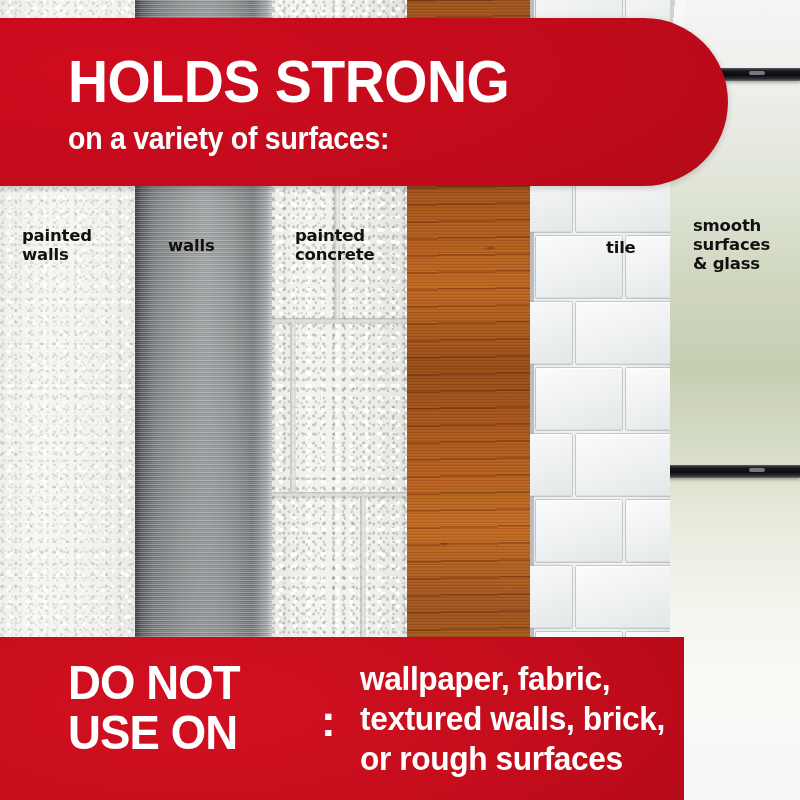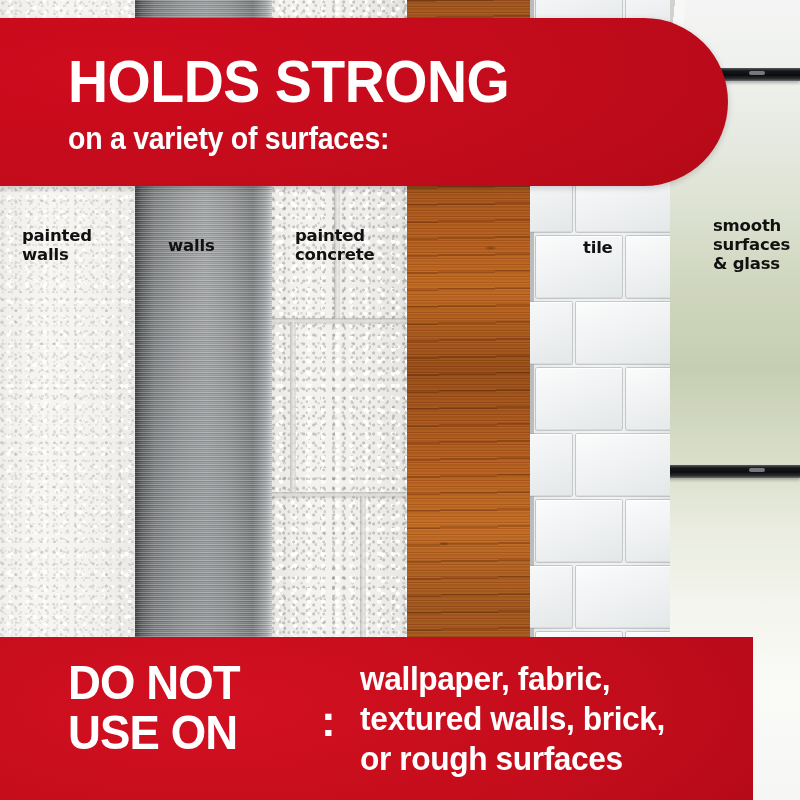--- a/index.html
+++ b/index.html
@@ -256,21 +256,21 @@
     transform: scaleX(.92);
     transform-origin: left center;
     white-space: nowrap;
   }
 
   
   .bottom-banner {
     position: absolute;
     left: 0;
     top: 637px;
-    width: 753px;
+    width: 684px;
     height: 163px;
     background:
       radial-gradient(ellipse 110% 170% at 28% 42%, #d21021 0%, #c50d1c 45%, #a80817 100%);
     z-index: 10;
   }
   .dnu-left {
     position: absolute;
     left: 68px;
     top: 20px;
     color: #ffffff;
@@ -384,23 +384,23 @@
 
   <div class="surface-label" style="left:22px;  top:226px;">painted
 walls</div>
 
   <div class="surface-label" style="left:168px; top:236px;">walls</div>
 
   <div class="surface-label" style="left:295px; top:226px;">painted
 concrete</div>
 
 
-  <div class="surface-label" style="left:583px; top:238px;">tile</div>
-
-  <div class="surface-label" style="left:693px; top:216px;margin-left:20px;">smooth
+  <div class="surface-label" style="left:606px; top:238px;">tile</div>
+
+  <div class="surface-label" style="left:693px; top:216px;">smooth
 surfaces
 &amp; glass</div>
 
   <div class="top-banner">
     <div class="headline">HOLDS STRONG</div>
     <div class="subhead">on a variety of surfaces:</div>
   </div>
 
   <div class="bottom-banner">
     <div class="dnu-left">DO NOT

